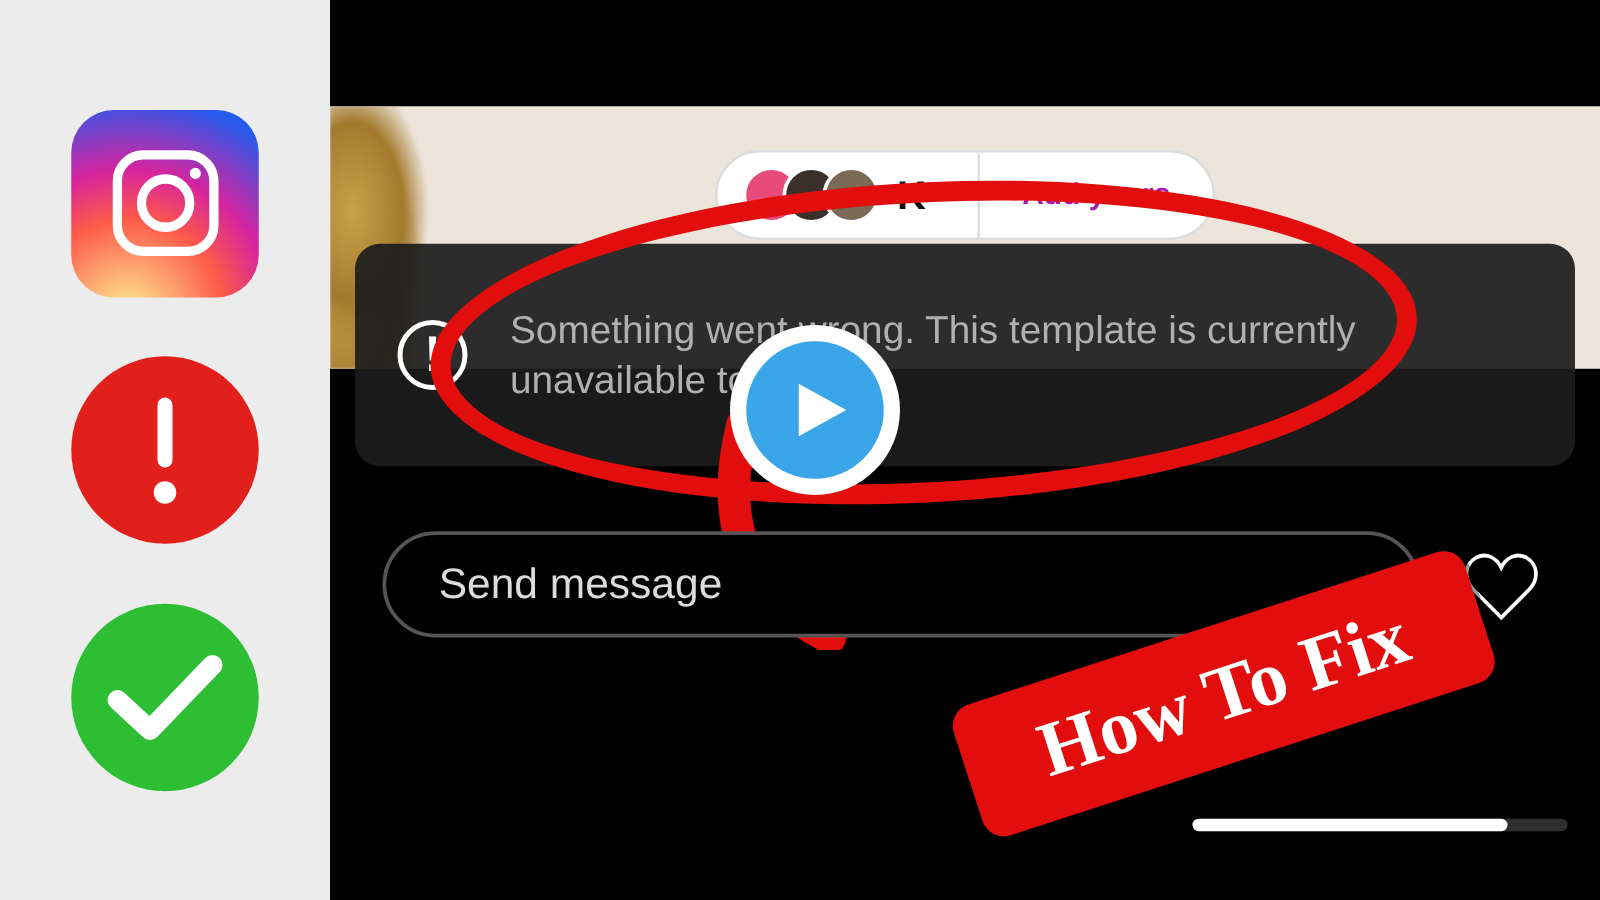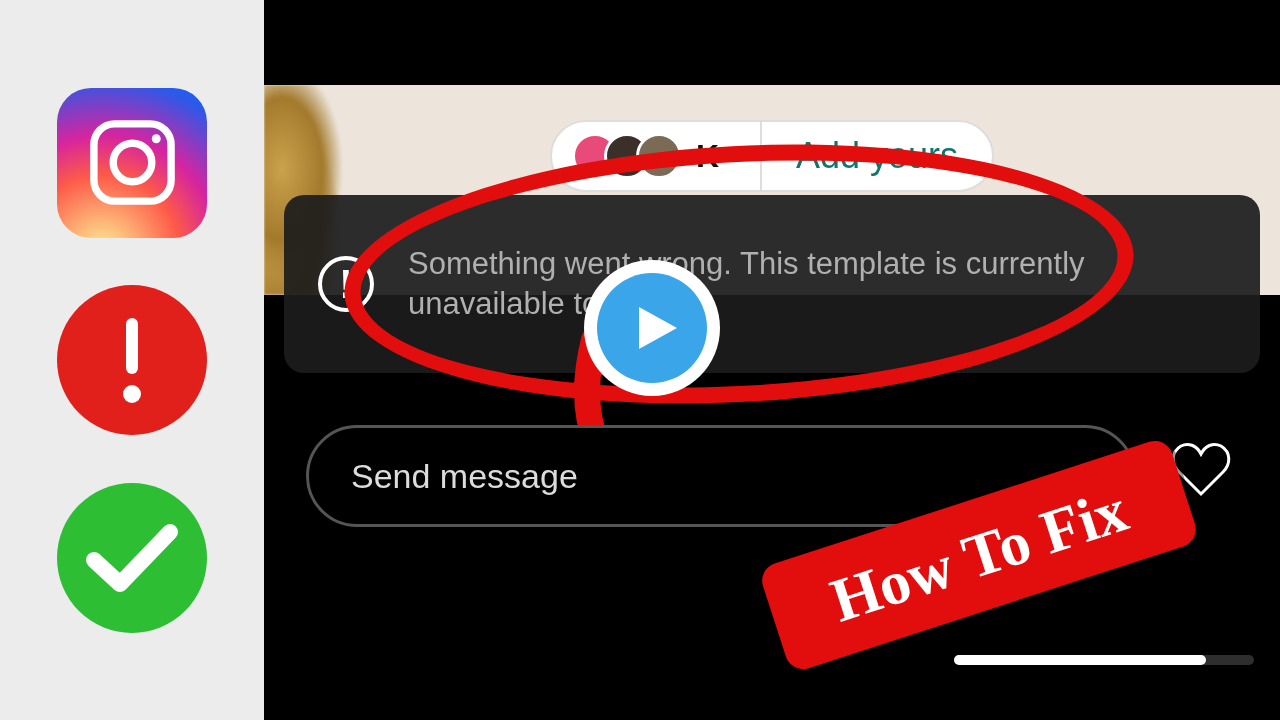--- a/index.html
+++ b/index.html
@@ -74,21 +74,21 @@
   .avatar-stack span {
     width: 46px; height: 46px; border-radius: 50%;
     border: 3px solid #fff; margin-left: -14px;
   }
   .avatar-stack span:nth-child(1){ background:#e84a7a; margin-left:0;}
   .avatar-stack span:nth-child(2){ background:#3b2f2a;}
   .avatar-stack span:nth-child(3){ background:#7a6a56;}
   .pill-right {
     border-left: 2px solid #ddd;
     padding: 0 34px;
-    color: #0f766e; font-size: 36px; font-weight: 400;
+    color: #a21caf; font-size: 24px; font-weight: 700;
     height: 100%; display: flex; align-items: center;
   }
   
   .leaf {
     position:absolute; left:0; top:0; width:90px; height:210px;
     background: radial-gradient(ellipse at 20% 40%, #caa24c 0%, #a37a2c 40%, transparent 60%),
                 radial-gradient(ellipse at 10% 70%, #caa24c 0%, #a37a2c 40%, transparent 60%);
     filter: blur(1px);
   }
 
@@ -109,21 +109,21 @@
     font-size: 40px; font-weight: 700; flex-shrink:0;
   }
   .toast-txt { margin-left: 34px; }
   .toast-title { font-size: 33px; font-weight: 500; margin-bottom: 6px; }
   .toast-body { font-size: 31px; color: #b0b0b0; line-height: 1.3; }
 
   
   .send-pill {
     position: absolute;
     left: 42px; top: 425px;
-    width: 830px; height: 102px;
+    width: 830px; height: 85px;
     border: 3px solid #555; border-radius: 60px;
     display:flex; align-items:center;
     padding-left: 42px;
     color: #dcdcdc; font-size: 34px;
     background: #000;
   }
   .heart {
     position: absolute;
     left: 905px; top: 438px;
     width: 64px; height: 64px;

